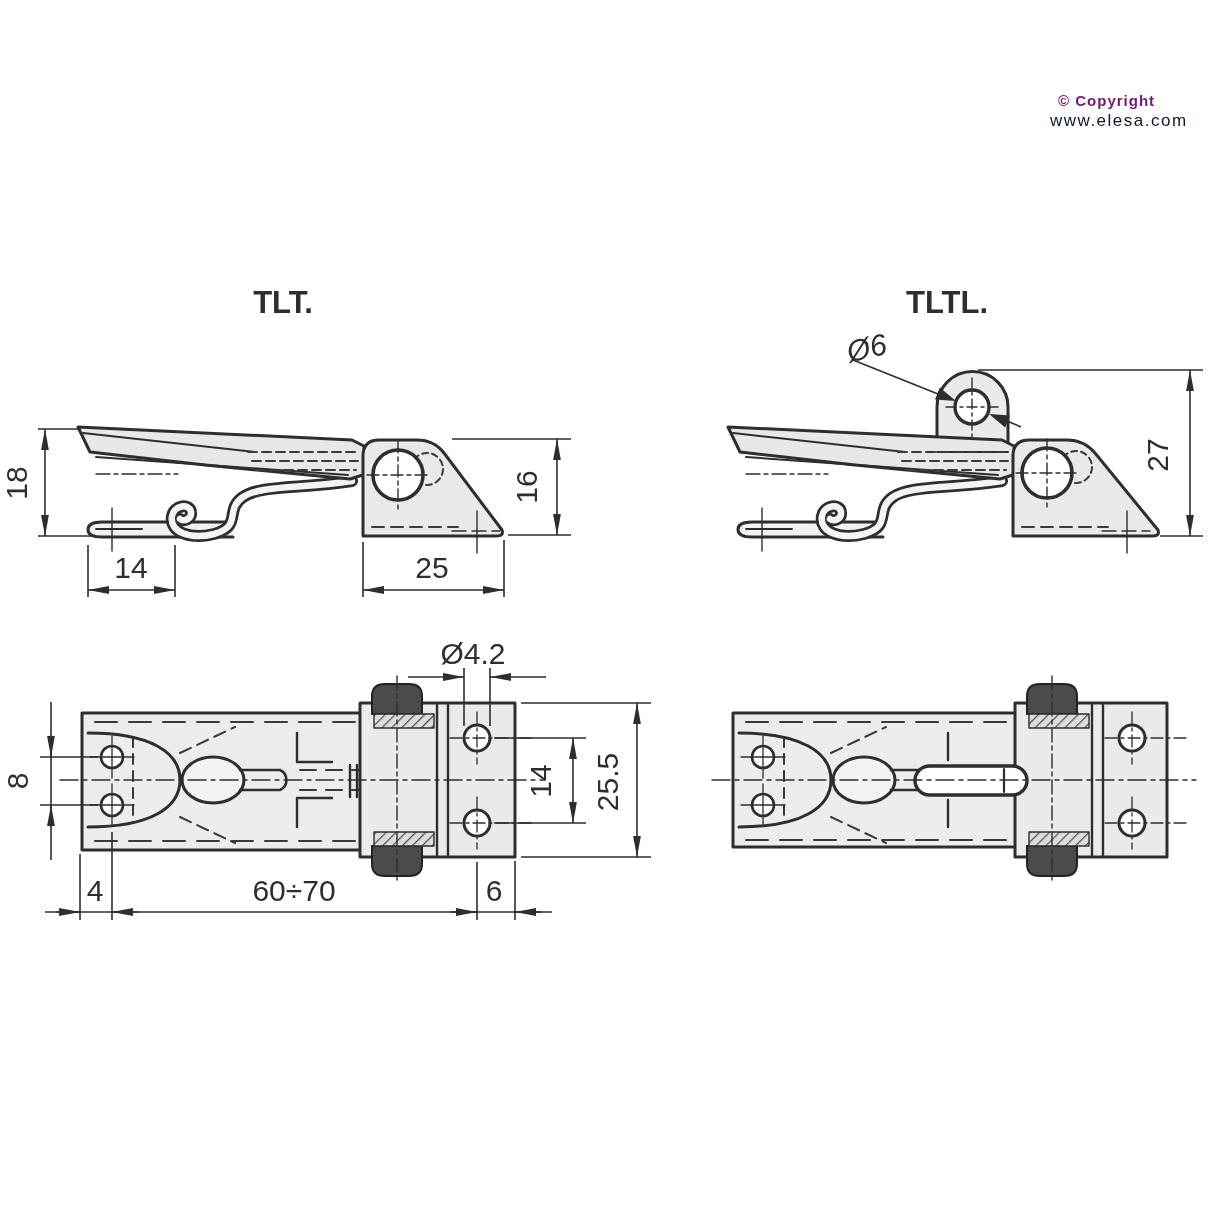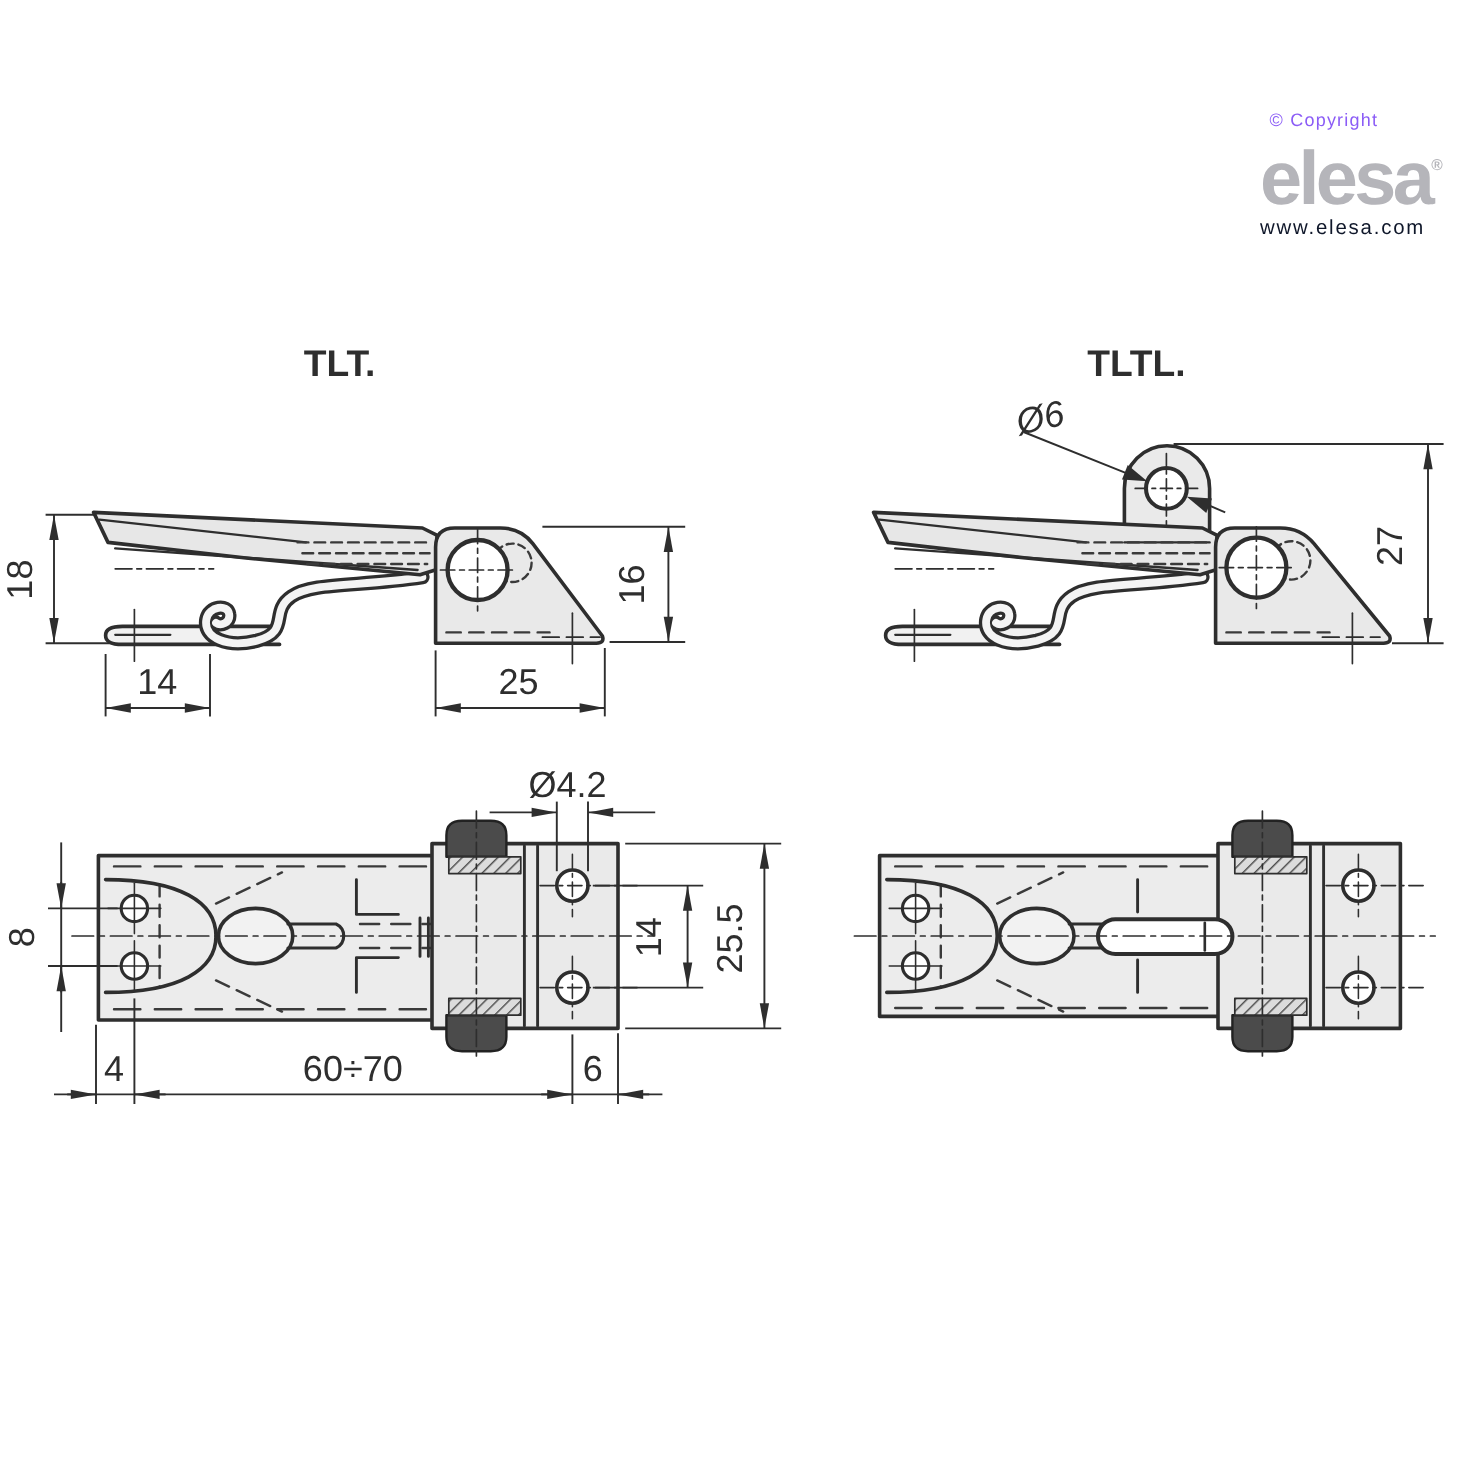--- a/index.html
+++ b/index.html
@@ -1,21 +1,21 @@
 <!DOCTYPE html>
 <html><head>
 <meta charset="utf-8">
 <style>
   html,body{margin:0;padding:0;background:#ffffff;}
   .canvas{position:relative;width:1214px;height:1214px;background:#ffffff;overflow:hidden;
           font-family:"Liberation Sans", sans-serif;}
   svg{position:absolute;left:0;top:0;}
   .logo-block{position:absolute;left:1050px;top:92px;width:160px;text-align:left;
               color:#b6b6bb;user-select:none;}
-  .logo-copy{font-size:15px;font-weight:normal;letter-spacing:1px;color:#8b5cf6;margin-left:8px;}
+  .logo-copy{font-size:15px;font-weight:bold;letter-spacing:1px;color:#701a75;margin-left:8px;}
   .logo-word{font-size:63px;font-weight:bold;letter-spacing:-3px;line-height:58px;color:#b5b5ba;}
   .logo-reg{font-size:13px;vertical-align:28px;letter-spacing:0;}
   .logo-site{font-size:17px;letter-spacing:1.5px;color:#0f172a;margin-top:2px;}
   text{font-family:"Liberation Sans", sans-serif;fill:#2e2e2e;}
   .dim-t{font-size:30px;}
   .title-t{font-size:31px;font-weight:bold;}
   .ital{font-style:italic;}
 </style>
 </head>
 <body>
@@ -242,17 +242,16 @@
     <line x1="1105" y1="738" x2="1187" y2="738" stroke="#2e2e2e" stroke-width="1.3" stroke-dasharray="12 4 3 4"></line>
     <line x1="1132" y1="712" x2="1132" y2="764" stroke="#2e2e2e" stroke-width="1.3" stroke-dasharray="12 4 3 4"></line>
     <line x1="1105" y1="823" x2="1187" y2="823" stroke="#2e2e2e" stroke-width="1.3" stroke-dasharray="12 4 3 4"></line>
     <line x1="1132" y1="797" x2="1132" y2="849" stroke="#2e2e2e" stroke-width="1.3" stroke-dasharray="12 4 3 4"></line>
     <line x1="712" y1="780" x2="1196" y2="780" stroke="#2e2e2e" stroke-width="1.4" stroke-dasharray="18 5 4 5"></line>
   </g>
 </svg>
 
 <div class="logo-block">
   <div class="logo-copy">© Copyright</div>
-  <div class="logo-word"><span>elesa</span><span class="logo-reg">®</span></div>
   <div class="logo-site">www.elesa.com</div>
 </div>
 
 </div>
 
 </body></html>

